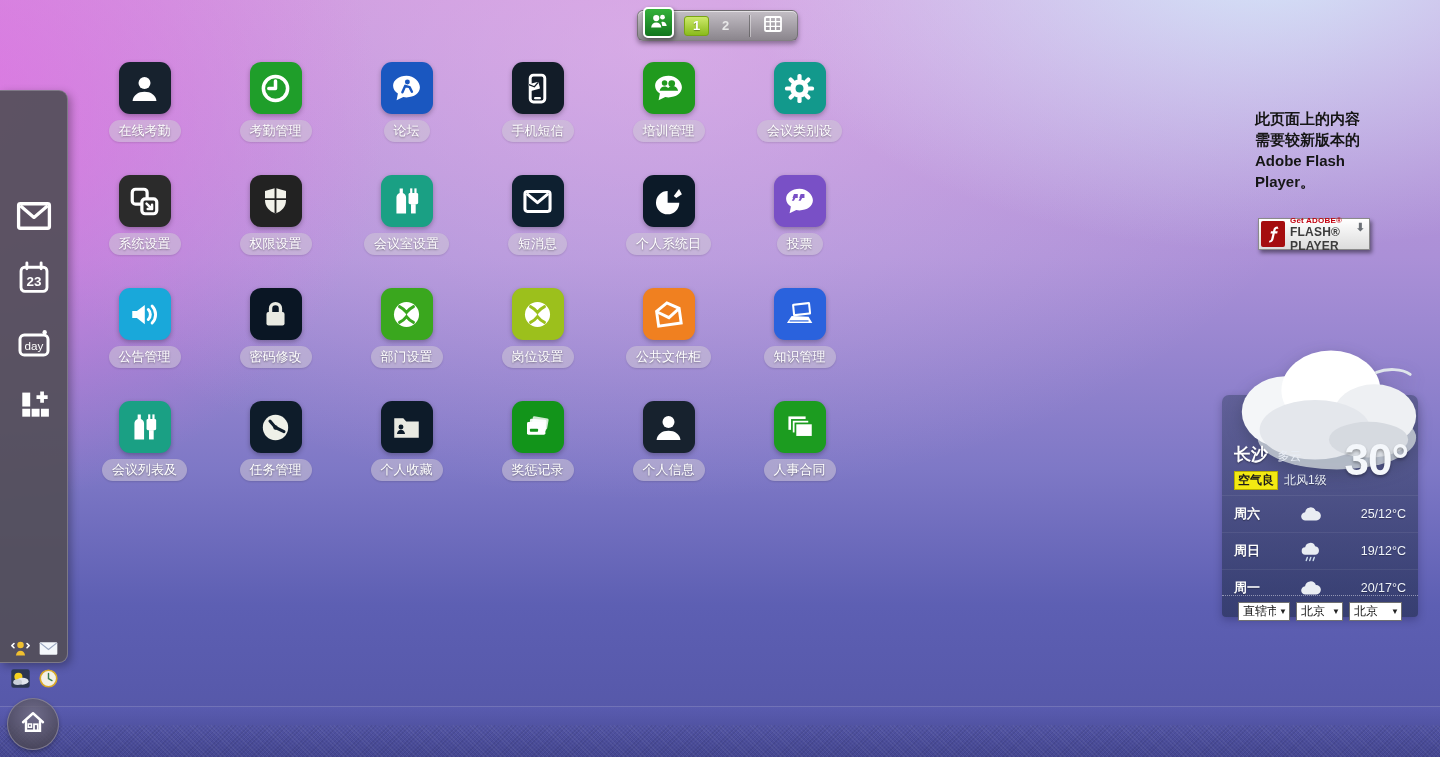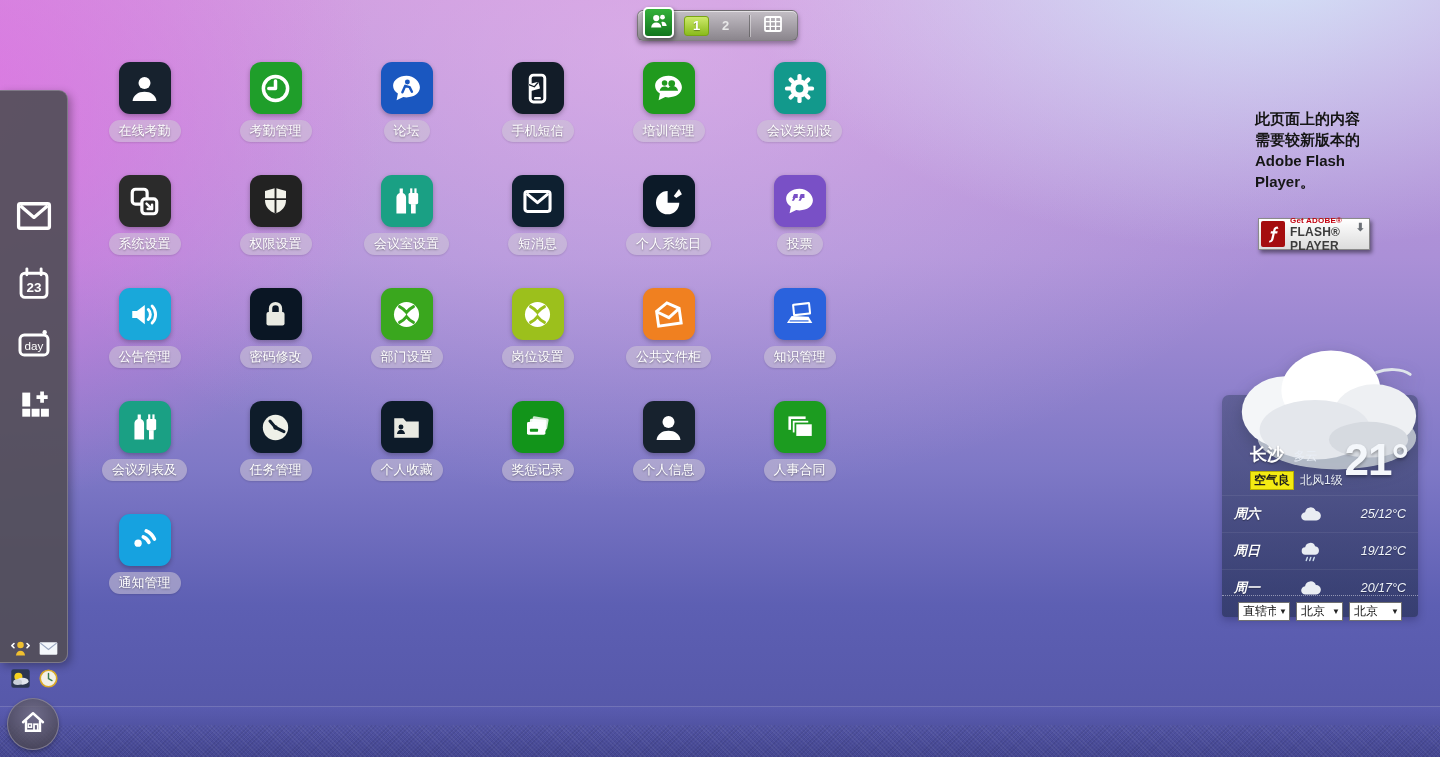--- a/index.html
+++ b/index.html
@@ -39,21 +39,21 @@
   .tb-grid { width:28px; height:24px; display:flex; align-items:center; justify-content:center; }
   .tb-grid svg { width:24px; height:24px; }
 
   
   .sidebar { position:absolute; left:0; top:90px; width:68px; height:573px;
     background:rgba(83,79,89,.93); border:1px solid rgba(133,128,142,.85); border-left:none;
     border-radius:0 9px 9px 0; box-shadow:3px 3px 8px rgba(0,0,0,.3); }
   .sb-ic { position:absolute; display:flex; align-items:center; justify-content:center; }
   .sb-ic svg { width:100%; height:100%; }
   .sb-mail { left:13px; top:106px; width:42px; height:42px; }
-  .sb-cal { left:15px; top:176px; width:38px; height:38px; }
+  .sb-cal { left:15px; top:170px; width:38px; height:38px; }
   .sb-day { left:14px; top:235px; width:40px; height:40px; }
   .sb-blocks { left:15px; top:296px; width:38px; height:38px; }
   .sb-small { width:23px; height:23px; }
   .sb-ps { left:9px; top:548px; } .sb-ms { left:37px; top:548px; }
   .sb-wx { left:9px; top:578px; } .sb-ck { left:37px; top:578px; }
   .sb-home { position:absolute; left:7px; top:607px; width:52px; height:52px; border-radius:50%;
     background:radial-gradient(circle at 50% 35%, rgba(120,115,128,.75), rgba(62,58,70,.85));
     border:1px solid rgba(160,155,170,.6); display:flex; align-items:center; justify-content:center;
     box-shadow:0 2px 4px rgba(0,0,0,.3); }
   .sb-home svg { width:30px; height:30px; }
@@ -85,30 +85,30 @@
   .fb-arrow { margin-left:auto; margin-right:4px; align-self:flex-start; margin-top:2px;
     color:#6b7076; font-size:11px; font-weight:bold; }
 
   
   .weather { position:absolute; left:1222px; top:395px; width:196px; height:222px;
     background:linear-gradient(180deg, rgba(36,52,80,.42), rgba(24,36,60,.55));
     border-radius:7px 7px 4px 4px; box-shadow:0 3px 8px rgba(0,0,30,.25); }
   .wx-cloud-big { position:absolute; left:-2px; top:-62px; width:208px; height:150px;
     filter:drop-shadow(0 6px 8px rgba(40,50,70,.35)); pointer-events:none; }
   .wx-cloud-big svg { width:100%; height:100%; }
-  .wx-main { position:absolute; left:0; top:48px; width:100%; padding:0 10px 0 28px; }
+  .wx-main { position:absolute; left:0; top:48px; width:100%; padding:0 10px 0 12px; }
   .wx-city { font-size:17px; font-weight:bold; color:#fff; text-shadow:0 1px 2px rgba(0,0,0,.4); }
   .wx-cond { font-size:12px; color:#e9eef6; margin-left:5px; }
   .wx-air-row { margin-top:5px; display:flex; align-items:center; }
   .wx-air { background:#f3ea12; color:#1c1c1c; font-size:12px; font-weight:bold; padding:0 3px;
     border:1px solid #b8b000; }
   .wx-wind { color:#e9eef6; font-size:12px; margin-left:6px; text-shadow:0 1px 1px rgba(0,0,0,.35); }
   .wx-temp { position:absolute; right:10px; top:-8px; font-size:44px; font-weight:bold; color:#f4f7fb;
     text-shadow:0 2px 3px rgba(0,0,0,.3); letter-spacing:-1px; }
-  .wx-forecast { position:absolute; left:0; top:100px; width:100%;font-style:italic; }
+  .wx-forecast { position:absolute; left:0; top:100px; width:100%; }
   .wx-row { display:flex; align-items:center; height:37px; padding:0 12px;
     border-top:1px solid rgba(255,255,255,.07); }
   .wx-day { width:46px; font-size:13px; font-weight:bold; color:#fff;
     text-shadow:0 1px 1px rgba(0,0,0,.35); }
   .wx-ic { width:26px; height:26px; margin-left:18px; }
   .wx-ic svg { width:26px; height:26px; }
   .wx-t2 { margin-left:auto; font-size:12.5px; color:#f0f4fa; text-shadow:0 1px 1px rgba(0,0,0,.3); }
   .wx-selects { position:absolute; left:0; top:212px; width:100%; height:0; }
   .wx-selects-inner { position:absolute; left:0; top:-12px; width:100%; display:flex;
     justify-content:center; gap:6px; padding-top:6px;
@@ -463,29 +463,20 @@
       <div class="cell">
         <div class="tile" style="background: rgb(28, 156, 32); --tc: #1c9c20;">
           <svg xmlns="http://www.w3.org/2000/svg" viewBox="0 0 24 24" width="100%" height="100%">
             <rect x="4.4" y="4.4" width="11.8" height="9.2" fill="#fff"></rect>
             <rect x="6.8" y="6.8" width="11.8" height="9.2" fill="#fff" stroke="var(--tc)" stroke-width="1.2"></rect>
             <rect x="9.2" y="9.2" width="11.8" height="9.2" fill="#fff" stroke="var(--tc)" stroke-width="1.2"></rect>
           </svg>
         </div>
         <div class="pill">人事合同</div>
       </div>
-      <div class="cell">
-        <div class="tile" style="background: rgb(22, 162, 224); --tc: #16a2e0;">
-          <svg xmlns="http://www.w3.org/2000/svg" viewBox="0 0 24 24" width="100%" height="100%">
-            <circle cx="7.6" cy="13.8" r="2.5" fill="#fff"></circle>
-            <path d="M11.2 9.6a6.6 6.6 0 0 1 3.8 3.6M13.2 5.4a11 11 0 0 1 5.6 5.6" fill="none" stroke="#fff" stroke-width="2.5" stroke-linecap="round"></path>
-          </svg>
-        </div>
-        <div class="pill">通知管理</div>
-      </div>
     </div>
 
   <div class="flash">
     <div class="flash-line">此页面上的内容</div>
     <div class="flash-line">需要较新版本的</div>
     <div class="flash-line">Adobe Flash</div>
     <div class="flash-line">Player。</div>
     <div class="flash-btn">
       <div class="fb-logo"><span><svg xmlns="http://www.w3.org/2000/svg" viewBox="0 0 24 26" width="100%" height="100%">
               <rect x="0" y="0" width="24" height="26" rx="2" fill="#a50d0f"></rect>
@@ -511,21 +502,21 @@
           </svg></span></div>
     <div class="wx-main">
       <div>
         <span class="wx-city">长沙</span>
         <span class="wx-cond">多云</span>
       </div>
       <div class="wx-air-row">
         <span class="wx-air">空气良</span>
         <span class="wx-wind">北风1级</span>
       </div>
-      <div class="wx-temp">21°</div>
+      <div class="wx-temp">30°</div>
     </div>
     <div class="wx-forecast" id="forecast">
         <div class="wx-row">
           <span class="wx-day">周六</span>
           <span class="wx-ic"><svg xmlns="http://www.w3.org/2000/svg" viewBox="0 0 24 24" width="100%" height="100%">
               <path d="M7 18a3.8 3.8 0 0 1-.5-7.6 5.2 5.2 0 0 1 10-1.2 4.4 4.4 0 0 1 .4 8.8z" fill="#e9edf3"></path>
             </svg></span>
           <span class="wx-t2">25/12°C</span>
         </div>
         <div class="wx-row">

